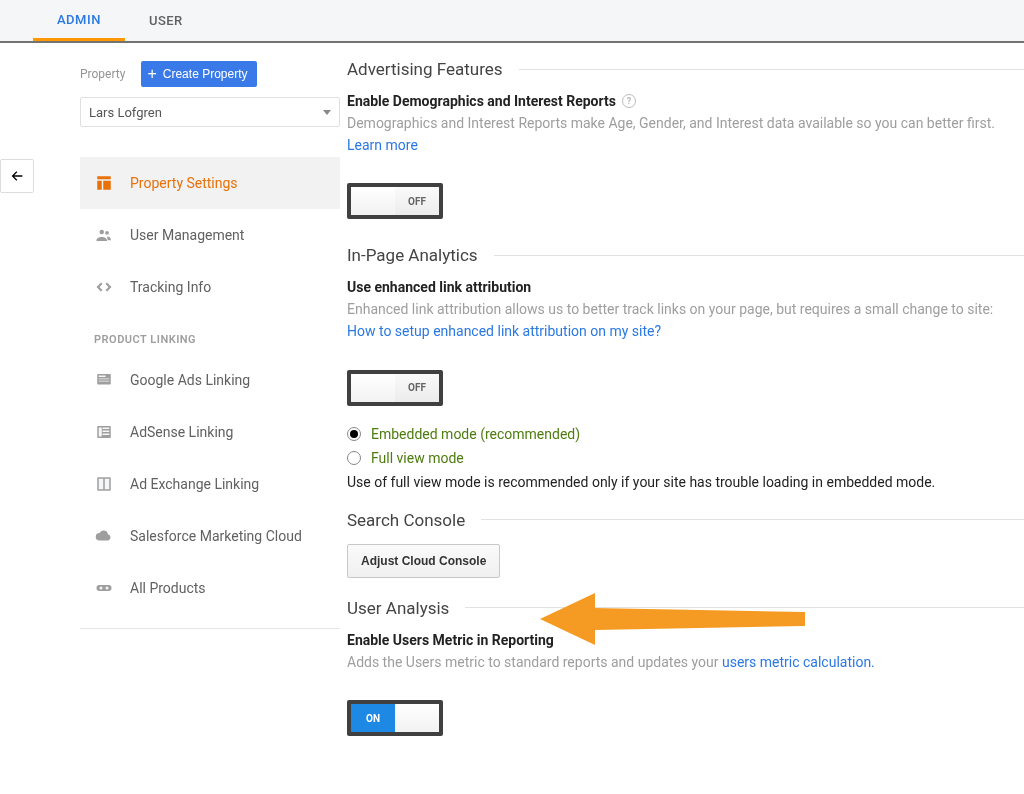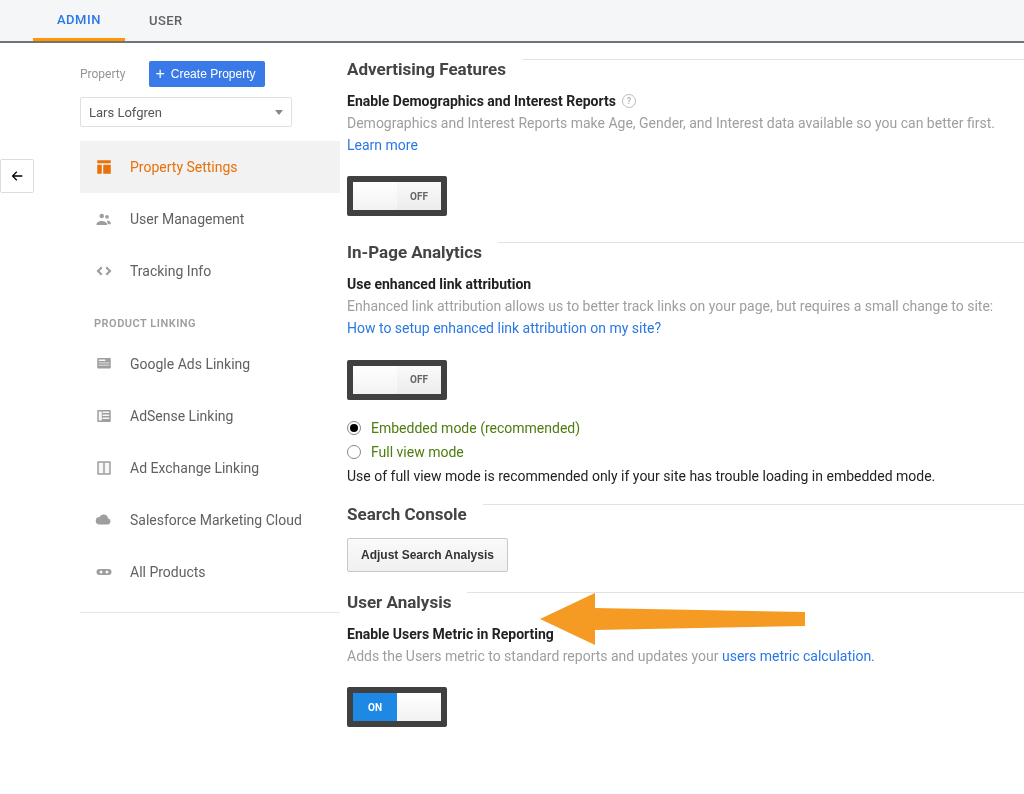--- a/index.html
+++ b/index.html
@@ -10,47 +10,47 @@
   .top-tab { display: flex; align-items: center; padding: 0 24px; font-size: 13px; font-weight: 500; letter-spacing: .5px; color: #616161; cursor: pointer; }
   .top-tab.active { color: #2a78e4; border-bottom: 3px solid #ff9800; }
 
   
   .page { display: flex; height: calc(794px - 43px); }
   .back-col { width: 22px; border-right: none; position: relative; }
   .back-btn { position: absolute; top: 116px; right: -12px; width: 34px; height: 34px; background: #fff; border: 1px solid #dcdcdc; border-radius: 2px; display:flex;align-items:center;justify-content:center; cursor:pointer; }
   .back-btn svg { width:16px;height:16px;fill:#000; }
 
   .sidebar { width: 325px; padding: 18px 0 0 58px; }
-  .prop-row { display: flex; align-items: center; gap: 24px; margin-bottom: 10px; }
+  .prop-row { display: flex; align-items: center; gap: 16px; margin-bottom: 10px; }
   .prop-label { font-size: 12px; color: #949494; }
   .create-btn { background: #3a7ae8; color: #fff; border: none; border-radius: 2px; padding: 5px 10px 5px 6px; font-size: 12px; font-weight: 500; display:flex;align-items:center;gap:6px; cursor:pointer; }
   .plus { font-size: 16px; line-height: 1; }
 
-  .property-select { width: 212px; height: 30px; border: 1px solid #e0e0e0; border-radius: 2px; background: #fff; display:flex;align-items:center;justify-content:space-between;padding:4px 8px; font-size: 13px; color:#555; cursor:pointer; margin-bottom: 14px;}
+  .property-select { width: 260px; height: 30px; border: 1px solid #e0e0e0; border-radius: 2px; background: #fff; display:flex;align-items:center;justify-content:space-between;padding:4px 8px; font-size: 13px; color:#555; cursor:pointer; margin-bottom: 30px;}
   .caret { width:0;height:0;border-left:4px solid transparent;border-right:4px solid transparent;border-top:5px solid #888; }
 
   .nav { list-style: none; width: 260px; }
   .nav li { display:flex;align-items:center;gap:16px;height:52px;padding:0 14px; font-size:14px;color:#616161;cursor:pointer; }
   .nav li.active { background:#f2f2f2;color:#e8710a; }
   .nav li .ico { width:20px;height:20px;display:flex;align-items:center;justify-content:center;color:#9e9e9e; }
   .nav li.active .ico { color:#e8710a; }
   .nav .section-title { font-size:11px;font-weight:600;color:#9e9e9e;letter-spacing:.5px;padding:20px 14px 8px;height:auto;cursor:default; }
   .nav-divider {height:1px;background:#e6e6e6;margin:14px 0;width:260px;}
 
   .content { flex: 1; padding: 16px 0 0 0; overflow:hidden; }
-  .section-head { display:flex;align-items:flex-start;gap:16px;margin:20px 0 14px; font-size:17px;color:#444;font-weight:700; }
+  .section-head { display:flex;align-items:center;gap:16px;margin:20px 0 14px; font-size:17px;color:#444;font-weight:400; }
   .section-head .rule{flex:1;height:1px;background:#e2e2e2;}
   .section-head:first-child{margin-top:0;}
 
   .field-label{font-size:14px;font-weight:700;color:#222;margin-bottom:4px;display:flex;align-items:center;gap:6px;}
   .help-circ{width:14px;height:14px;border:1px solid #bbb;border-radius:50%;display:inline-flex;align-items:center;justify-content:center;font-size:9px;color:#bbb;}
   .desc{font-size:14px;color:#9e9e9e;line-height:1.55;}
   .desc a, a.lnk{color:#2a78e4;text-decoration:none;}
 
-  .toggle{display:inline-flex;margin:20px 0 6px;border:6px solid #404040;border-radius:2px;overflow:hidden;}
+  .toggle{display:inline-flex;margin:27px 0 6px;border:4px solid #404040;border-radius:2px;overflow:hidden;}
   .toggle .seg{width:44px;height:28px;display:flex;align-items:center;justify-content:center;font-size:10px;font-weight:700;color:#666;background:linear-gradient(#fafafa,#ececec);}
   .toggle .seg.blank{background:linear-gradient(#fff,#f2f2f2);}  
   .toggle.on .seg.first{background:#1e88e5;color:#fff;}
 
   .radio-row{display:flex;align-items:center;gap:10px;margin:8px 0;font-size:14px;color:#4d7c0f;}
   .radio{width:14px;height:14px;border:1px solid #888;border-radius:50%;display:inline-flex;align-items:center;justify-content:center;}
   .radio.checked::after{content:"";width:8px;height:8px;background:#000;border-radius:50%;}
 
   .btn-outline{display:inline-block;border:1px solid #c8c8c8;background:linear-gradient(#fafafa,#f0f0f0);color:#333;font-size:12px;font-weight:700;padding:9px 13px;border-radius:2px;cursor:pointer;}
 
@@ -220,21 +220,21 @@
         <span>Full view mode</span>
       </div>
       <div class="note">Use of full view mode is recommended only if your site has trouble loading in embedded mode.</div>
     </div>
 
     <div class="section-head">
       <span>Search Console</span>
         <div class="rule"></div>
     </div>
     <div class="block">
-      <button class="btn-outline">Adjust Search Analysis</button>
+      <button class="btn-outline">Adjust Cloud Console</button>
     </div>
 
     <div class="section-head">
       <span>User Analysis</span>
         <div class="rule"></div>
     </div>
     <div class="block">
       <div class="field-label">Enable Users Metric in Reporting</div>
       <div class="desc">
         <span>Adds the Users metric to standard reports and updates your </span><a href="#" class="lnk">users metric calculation.</a>

